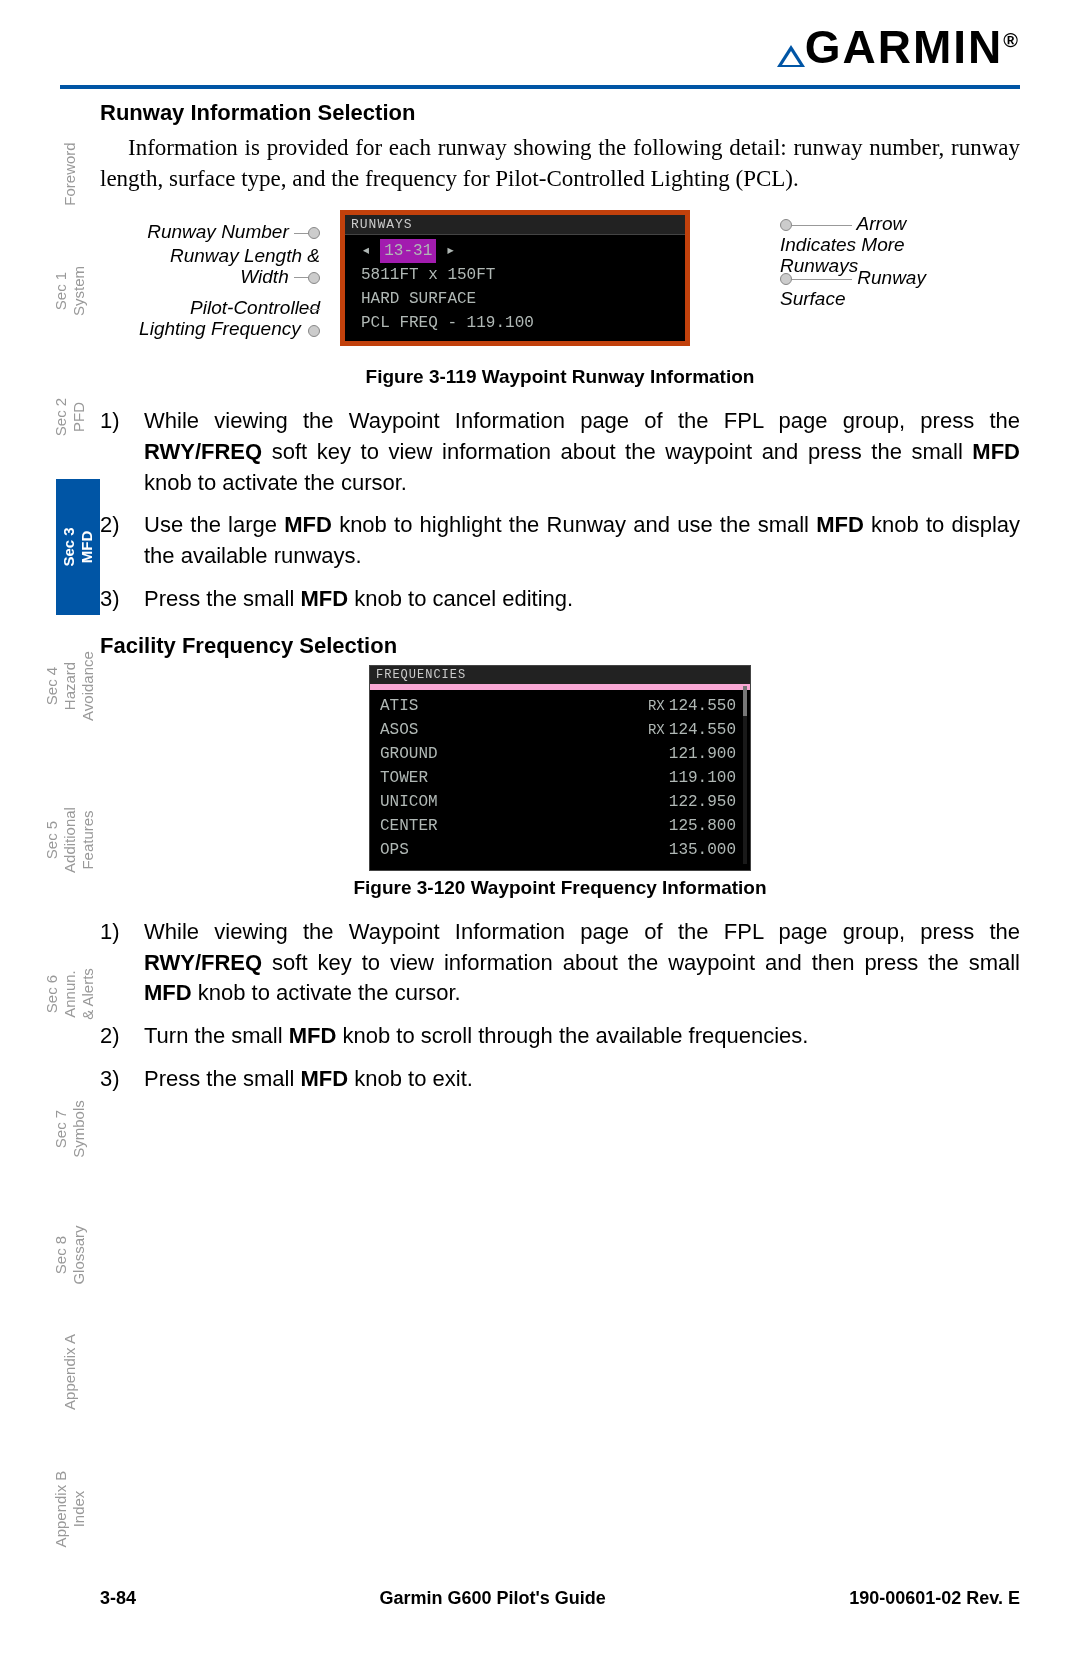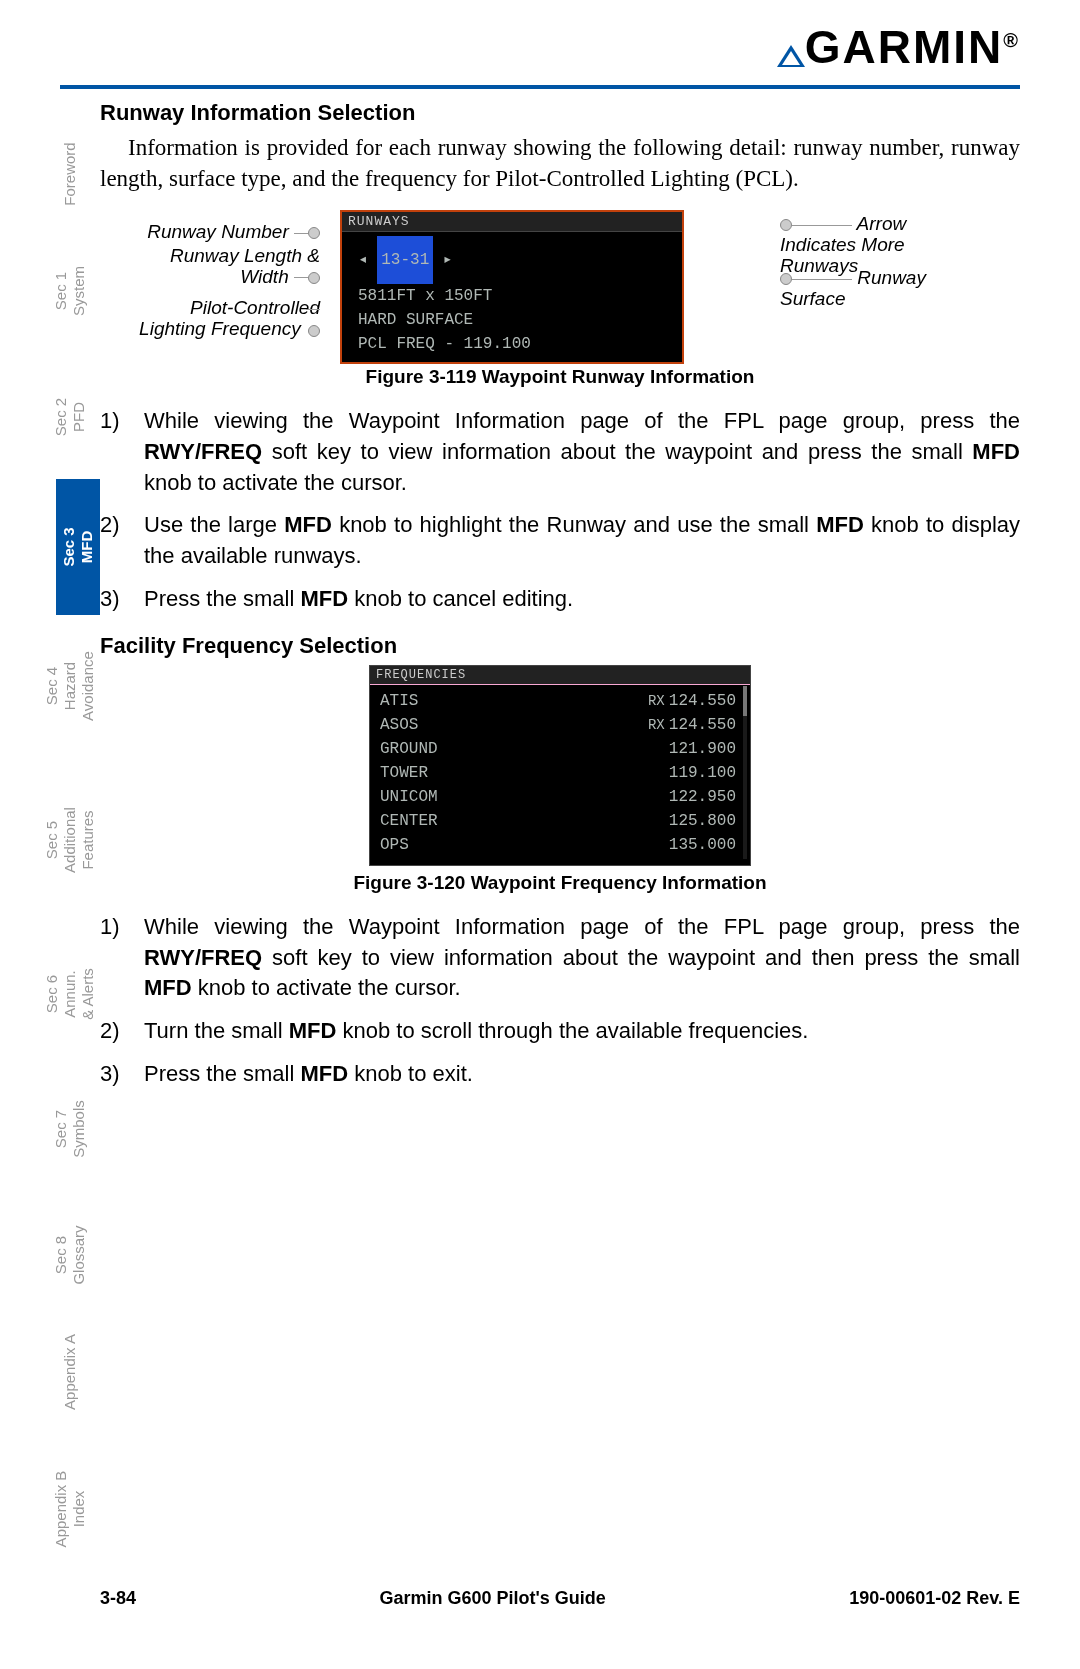--- a/index.html
+++ b/index.html
@@ -116,38 +116,38 @@
   .runway-box {
     position: absolute;
     left: 240px;
     top: 0;
     width: 340px;
     background: #000;
     color: #b0b8b5;
     font-family: 'Courier New', monospace;
     font-size: 16px;
     padding: 0;
-    border: 2px solid #c2410c;
+    border: 5px solid #c2410c;
   }
   .runway-title {
     background: #222;
     color: #ccc;
     font-size: 13px;
     padding: 2px 6px;
     letter-spacing: 1px;
     border-bottom: 1px solid #444;
   }
   .runway-body {
     padding: 4px 10px 6px 16px;
     line-height: 1.5;
   }
   .rwy-select {
     display: inline-block;
-    background: #1d4ed8;
-    padding: 12px 4px;
+    background: #a21caf;
+    padding: 0 4px;
   }
   .caption {
     text-align: center;
     font-weight: bold;
     font-size: 19px;
     margin: 6px 0 18px 0;
   }
   .steps {
     margin: 0 0 18px 0;
   }
@@ -174,21 +174,21 @@
     font-size: 16px;
     border: 1px solid #444;
     position: relative;
   }
   .freq-title {
     background: #222;
     color: #ccc;
     font-size: 12px;
     padding: 2px 6px;
     letter-spacing: 1px;
-    border-bottom: 1px solid #f9a8d4;
+    border-bottom: 6px solid #f9a8d4;
   }
   .freq-body {
     padding: 4px 14px 8px 10px;
     border-radius: 20px;
   }
   .freq-row {
     display: flex;
     justify-content: space-between;
     line-height: 1.5;
   }

